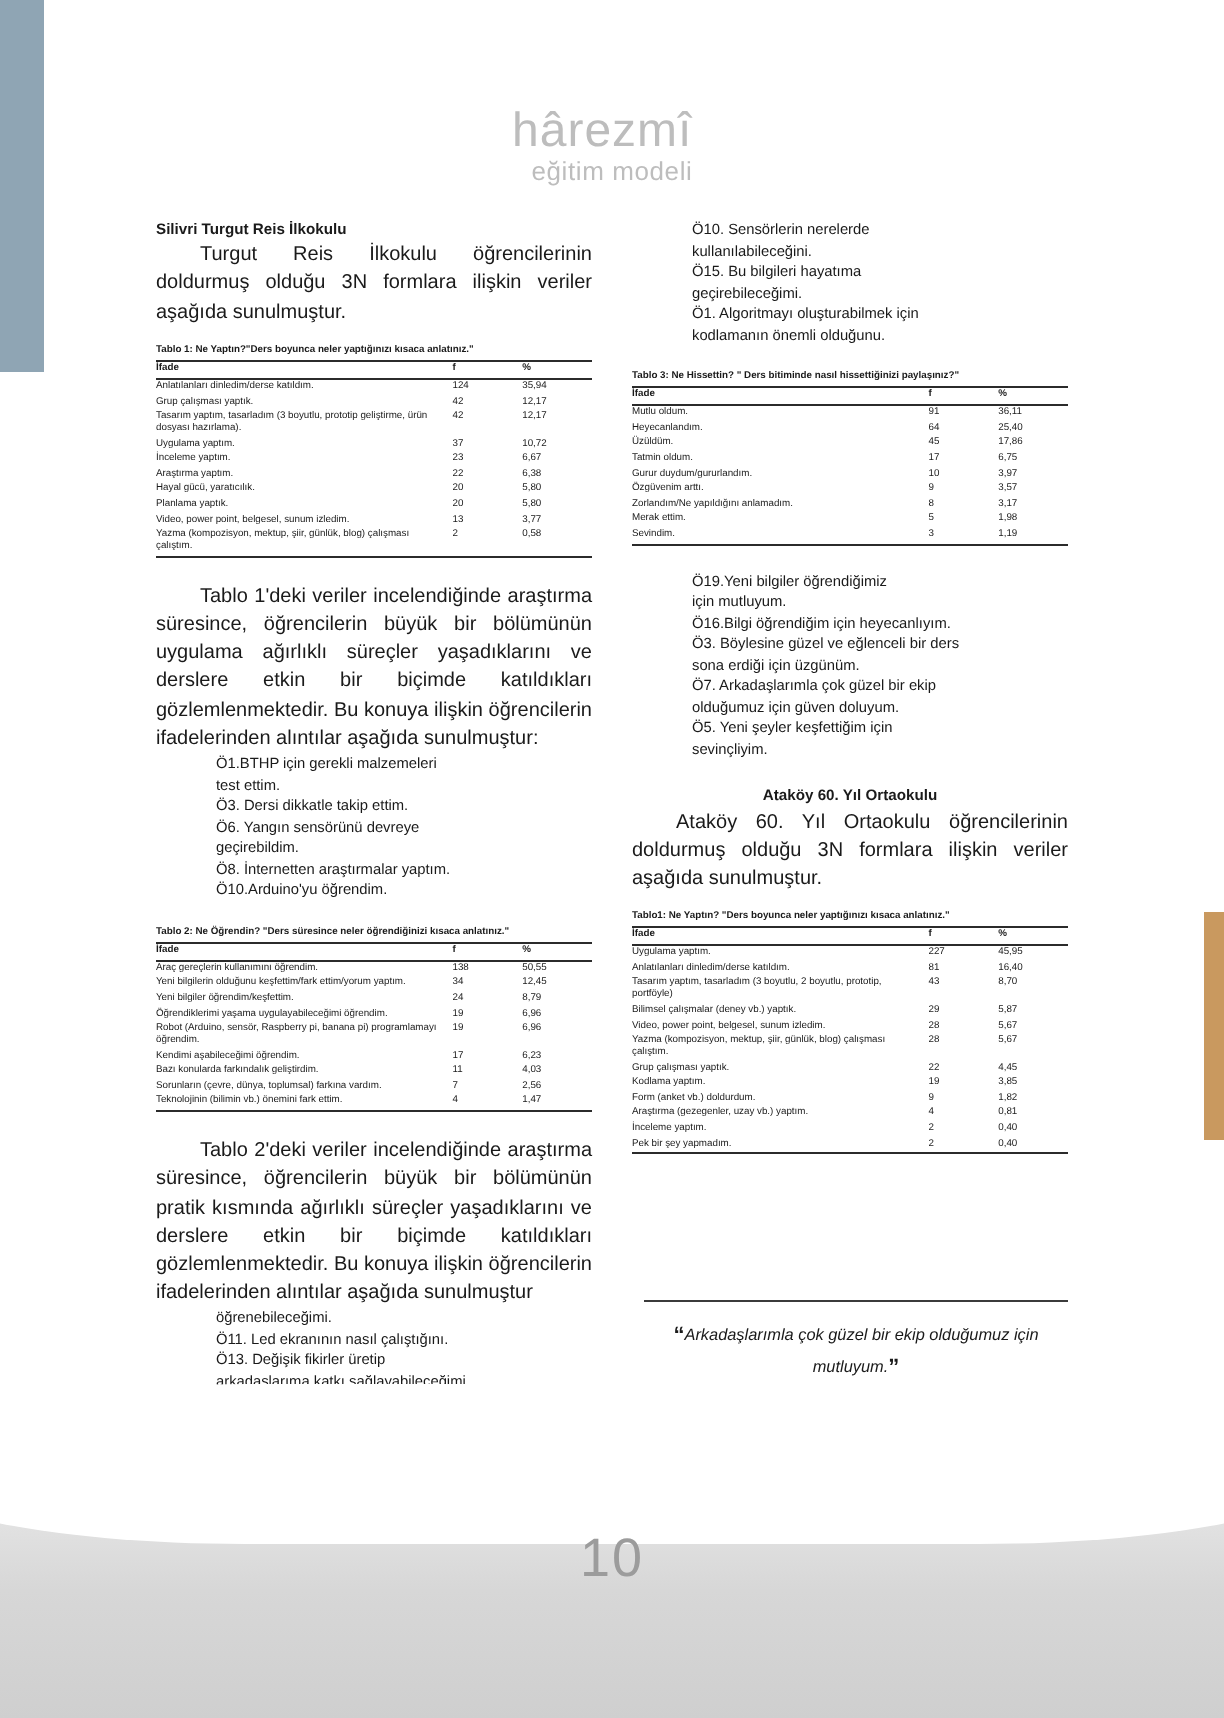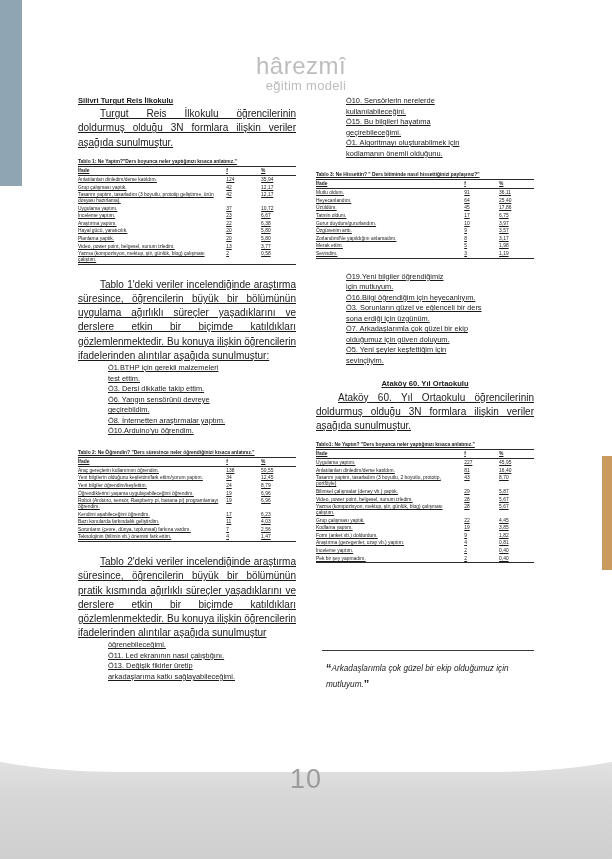--- a/index.html
+++ b/index.html
@@ -50,23 +50,22 @@
     text-align:right;
     color:#bdbdbd;
     line-height:1;
   }
   .logo .l1 { font-size:24px; letter-spacing:.5px; font-weight:400; }
   .logo .l2 { font-size:13px; letter-spacing:.3px; margin-top:1px; }
 
   
   .col {
     position:absolute;
-    top:96px;
+    top:110px;
     width:218px;
-    text-decoration:underline;
   }
   .col-left  { left:78px; }
   .col-right { left:316px; }
 
   
   h2.section-title{
     font-size:7.6px;
     font-weight:bold;
     margin:0 0 1px 0;
     line-height:1.35;
@@ -119,21 +118,21 @@
   table.data .c-f{ width:16%; }
   table.data .c-p{ width:16%; }
 
   
   .pullquote{
     position:absolute;
     left:322px;
     top:650px;
     width:212px;
     padding:10px 4px 9px 4px;
-    text-align:left;
+    text-align:center;
     border-top:1.1px solid #3b3b3b;
     border-bottom:1.1px solid #3b3b3b;
   }
   .pullquote .pq-text{
     font-size:8.2px;
     font-style:italic;
     line-height:1.45;
     color:#1a1a1a;
   }
   .pq-mark{
@@ -389,21 +388,21 @@
     </table>
   </div>
 
   <div class="spacer-l"></div>
 
 
   <div>
     <p class="quote-line">Ö19.Yeni bilgiler öğrendiğimiz</p>
     <p class="quote-line">için mutluyum.</p>
     <p class="quote-line">Ö16.Bilgi öğrendiğim için heyecanlıyım.</p>
-    <p class="quote-line">Ö3. Sorunların güzel ve eğlenceli bir ders</p>
+    <p class="quote-line">Ö3. Böylesine güzel ve eğlenceli bir ders</p>
     <p class="quote-line">sona erdiği için üzgünüm.</p>
     <p class="quote-line">Ö7. Arkadaşlarımla çok güzel bir ekip</p>
     <p class="quote-line">olduğumuz için güven doluyum.</p>
     <p class="quote-line">Ö5. Yeni şeyler keşfettiğim için</p>
     <p class="quote-line">sevinçliyim.</p>
   </div>
 
   <div class="spacer-l"></div>
 
   <h2 class="section-title center">Ataköy 60. Yıl Ortaokulu</h2>

